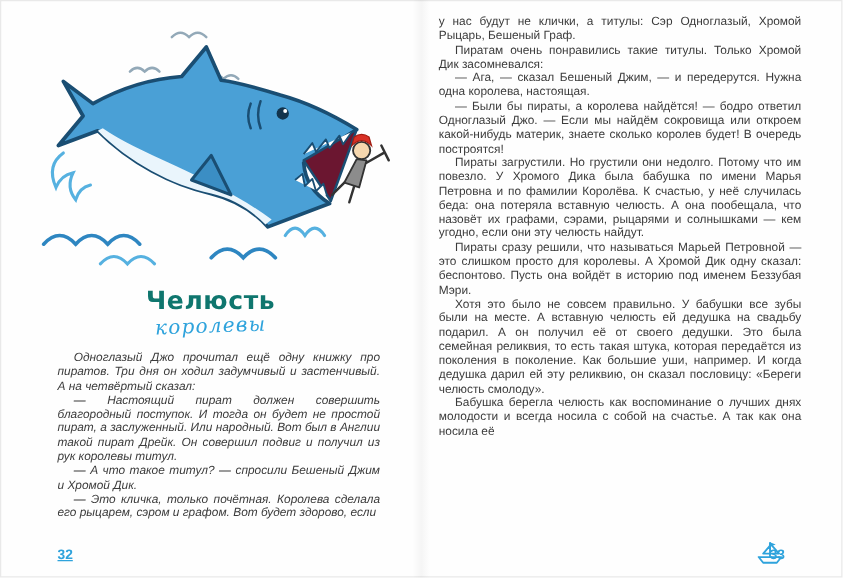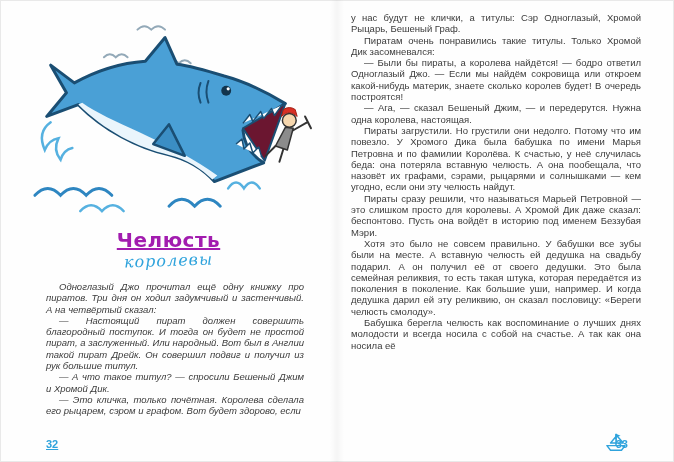--- a/index.html
+++ b/index.html
@@ -22,21 +22,21 @@
     background: linear-gradient(90deg, rgba(0,0,0,0) 0%, rgba(0,0,0,0.035) 50%, rgba(0,0,0,0) 100%);
     pointer-events: none;
   }
   .page { position: relative; width: 337px; height: 462px; }
 
   .illustration { position: absolute; left: 18px; top: 6px; width: 302px; height: 212px; }
 
   .chapter-title { position: absolute; left: 0; top: 228px; width: 337px; text-align: center; }
   .title-main {
     font-family: "DejaVu Sans", sans-serif;
-    font-weight: bold; font-size: 20px; color: #a21caf; letter-spacing: 0.5px; text-decoration: underline;
+    font-weight: bold; font-size: 20px; color: #0f766e; letter-spacing: 0.5px;
   }
   .title-sub {
     font-family: "DejaVu Serif", serif;
     font-style: italic; font-size: 16px; color: #2fa3dc;
     letter-spacing: 1px; transform: rotate(-2deg); margin-top: -1px;
   }
 
   .text-block {
     position: absolute;
     font-size: 9.5px; line-height: 11.3px;
@@ -126,37 +126,37 @@
       </svg>
     </div>
 
     <div class="chapter-title">
       <div class="title-main">Челюсть</div>
       <div class="title-sub">королевы</div>
     </div>
 
     <div class="text-block text-left">
       <p>Одноглазый Джо прочитал ещё одну книжку про пиратов. Три дня он ходил задумчивый и застенчивый. А на четвёртый сказал:</p>
-      <p>— Настоящий пират должен совершить благородный поступок. И тогда он будет не простой пират, а заслуженный. Или народный. Вот был в Англии такой пират Дрейк. Он совершил подвиг и получил из рук большие титул.</p>
+      <p>— Настоящий пират должен совершить благородный поступок. И тогда он будет не простой пират, а заслуженный. Или народный. Вот был в Англии такой пират Дрейк. Он совершил подвиг и получил из рук королевы титул.</p>
       <p>— А что такое титул? — спросили Бешеный Джим и Хромой Дик.</p>
       <p>— Это кличка, только почётная. Королева сделала его рыцарем, сэром и графом. Вот будет здорово, если</p>
     </div>
 
     <div class="page-number pn-left">32</div>
   </div>
 
   <div class="page">
 
     <div class="text-block text-right">
       <p class="no-indent">у нас будут не клички, а титулы: Сэр Одноглазый, Хромой Рыцарь, Бешеный Граф.</p>
       <p>Пиратам очень понравились такие титулы. Только Хромой Дик засомневался:</p>
+      <p>— Ага, — сказал Бешеный Джим, — и передерутся. Нужна одна королева, настоящая.</p>
       <p>— Были бы пираты, а королева найдётся! — бодро ответил Одноглазый Джо. — Если мы найдём сокровища или откроем какой-нибудь материк, знаете сколько королев будет! В очередь построятся!</p>
-      <p>— Ага, — сказал Бешеный Джим, — и передерутся. Нужна одна королева, настоящая.</p>
       <p>Пираты загрустили. Но грустили они недолго. Потому что им повезло. У Хромого Дика была бабушка по имени Марья Петровна и по фамилии Королёва. К счастью, у неё случилась беда: она потеряла вставную челюсть. А она пообещала, что назовёт их графами, сэрами, рыцарями и солнышками — кем угодно, если они эту челюсть найдут.</p>
-      <p>Пираты сразу решили, что называться Марьей Петровной — это слишком просто для королевы. А Хромой Дик даже сказал: беспонтово. Пусть она войдёт в историю под именем Беззубая Мэри.</p>
+      <p>Пираты сразу решили, что называться Марьей Петровной — это слишком просто для королевы. А Хромой Дик одну сказал: беспонтово. Пусть она войдёт в историю под именем Беззубая Мэри.</p>
       <p>Хотя это было не совсем правильно. У бабушки все зубы были на месте. А вставную челюсть ей дедушка на свадьбу подарил. А он получил её от своего дедушки. Это была семейная реликвия, то есть такая штука, которая передаётся из поколения в поколение. Как большие уши, например. И когда дедушка дарил ей эту реликвию, он сказал пословицу: «Береги челюсть смолоду».</p>
       <p>Бабушка берегла челюсть как воспоминание о лучших днях молодости и всегда носила с собой на счастье. А так как она носила её</p>
     </div>
 
     <span class="ship">
       <svg viewBox="0 0 26 22" width="24" height="20">
         <path class="ship-line" d="M3 15 h20 l-4 5 h-12 Z"></path>
         <path class="ship-line" d="M13 2 v13"></path>
         <path class="ship-sail" d="M13 3 l8 9 h-8 Z"></path>
         <path class="ship-sail" d="M13 5 l-6 7 h6 Z"></path>

